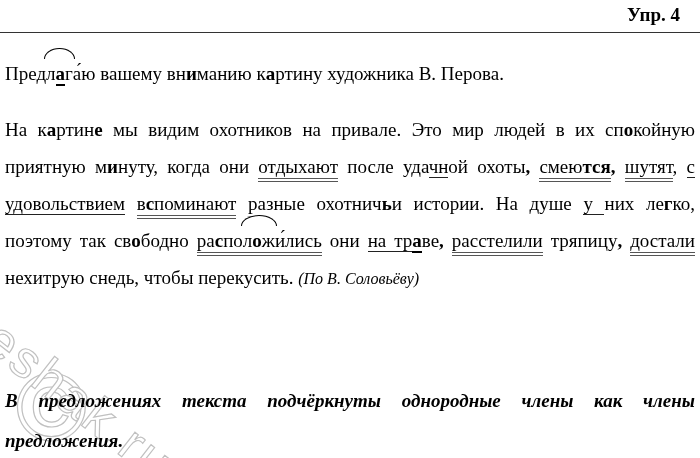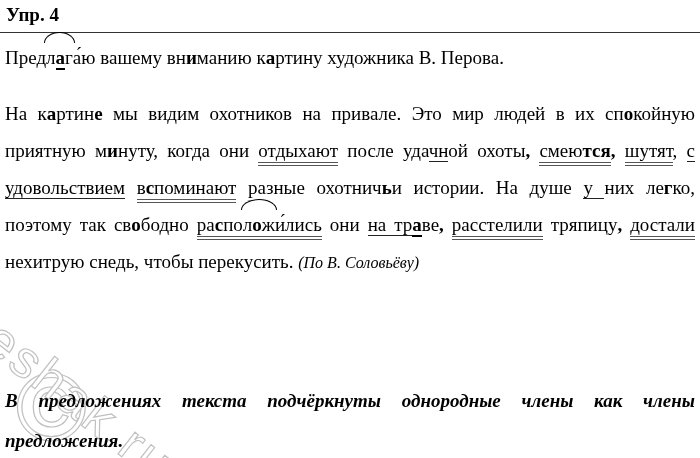--- a/index.html
+++ b/index.html
@@ -4,33 +4,33 @@
 <style>
   html,body{margin:0;padding:0;}
   body{
     width:700px;height:458px;
     background:#ffffff;color:#000;
     font-family:"Liberation Serif","DejaVu Serif",serif;
     position:relative;overflow:hidden;
   }
   .page{position:relative;width:100%;height:100%;z-index:1;}
   .header{
-    display:flex;justify-content:space-between;align-items:baseline;
+    display:flex;justify-content:flex-end;align-items:baseline;
     padding:4px 20px 0 6px;
   }
   .exercise{font-weight:bold;font-size:19px;}
   .copyright{font-size:17px;}
   .divider{border:none;border-top:1.3px solid #333;margin:6px 0 0 0;}
   .textblock{
     padding:0 5px;
     font-size:19px;line-height:37px;
     text-align:justify;
     position:relative;z-index:2;
   }
-  .intro{margin-top:6px;}
+  .intro{margin-top:22px;}
   .main{margin-top:1px;}
   .note{
     margin-top:0;
     position:absolute;left:0;right:0;top:381px;
     font-weight:bold;font-style:italic;
     line-height:40px;
   }
   
   .tk-b{font-weight:bold;}
   .tk-bu{font-weight:bold;border-bottom:2.2px solid #000;padding-bottom:0px;}

